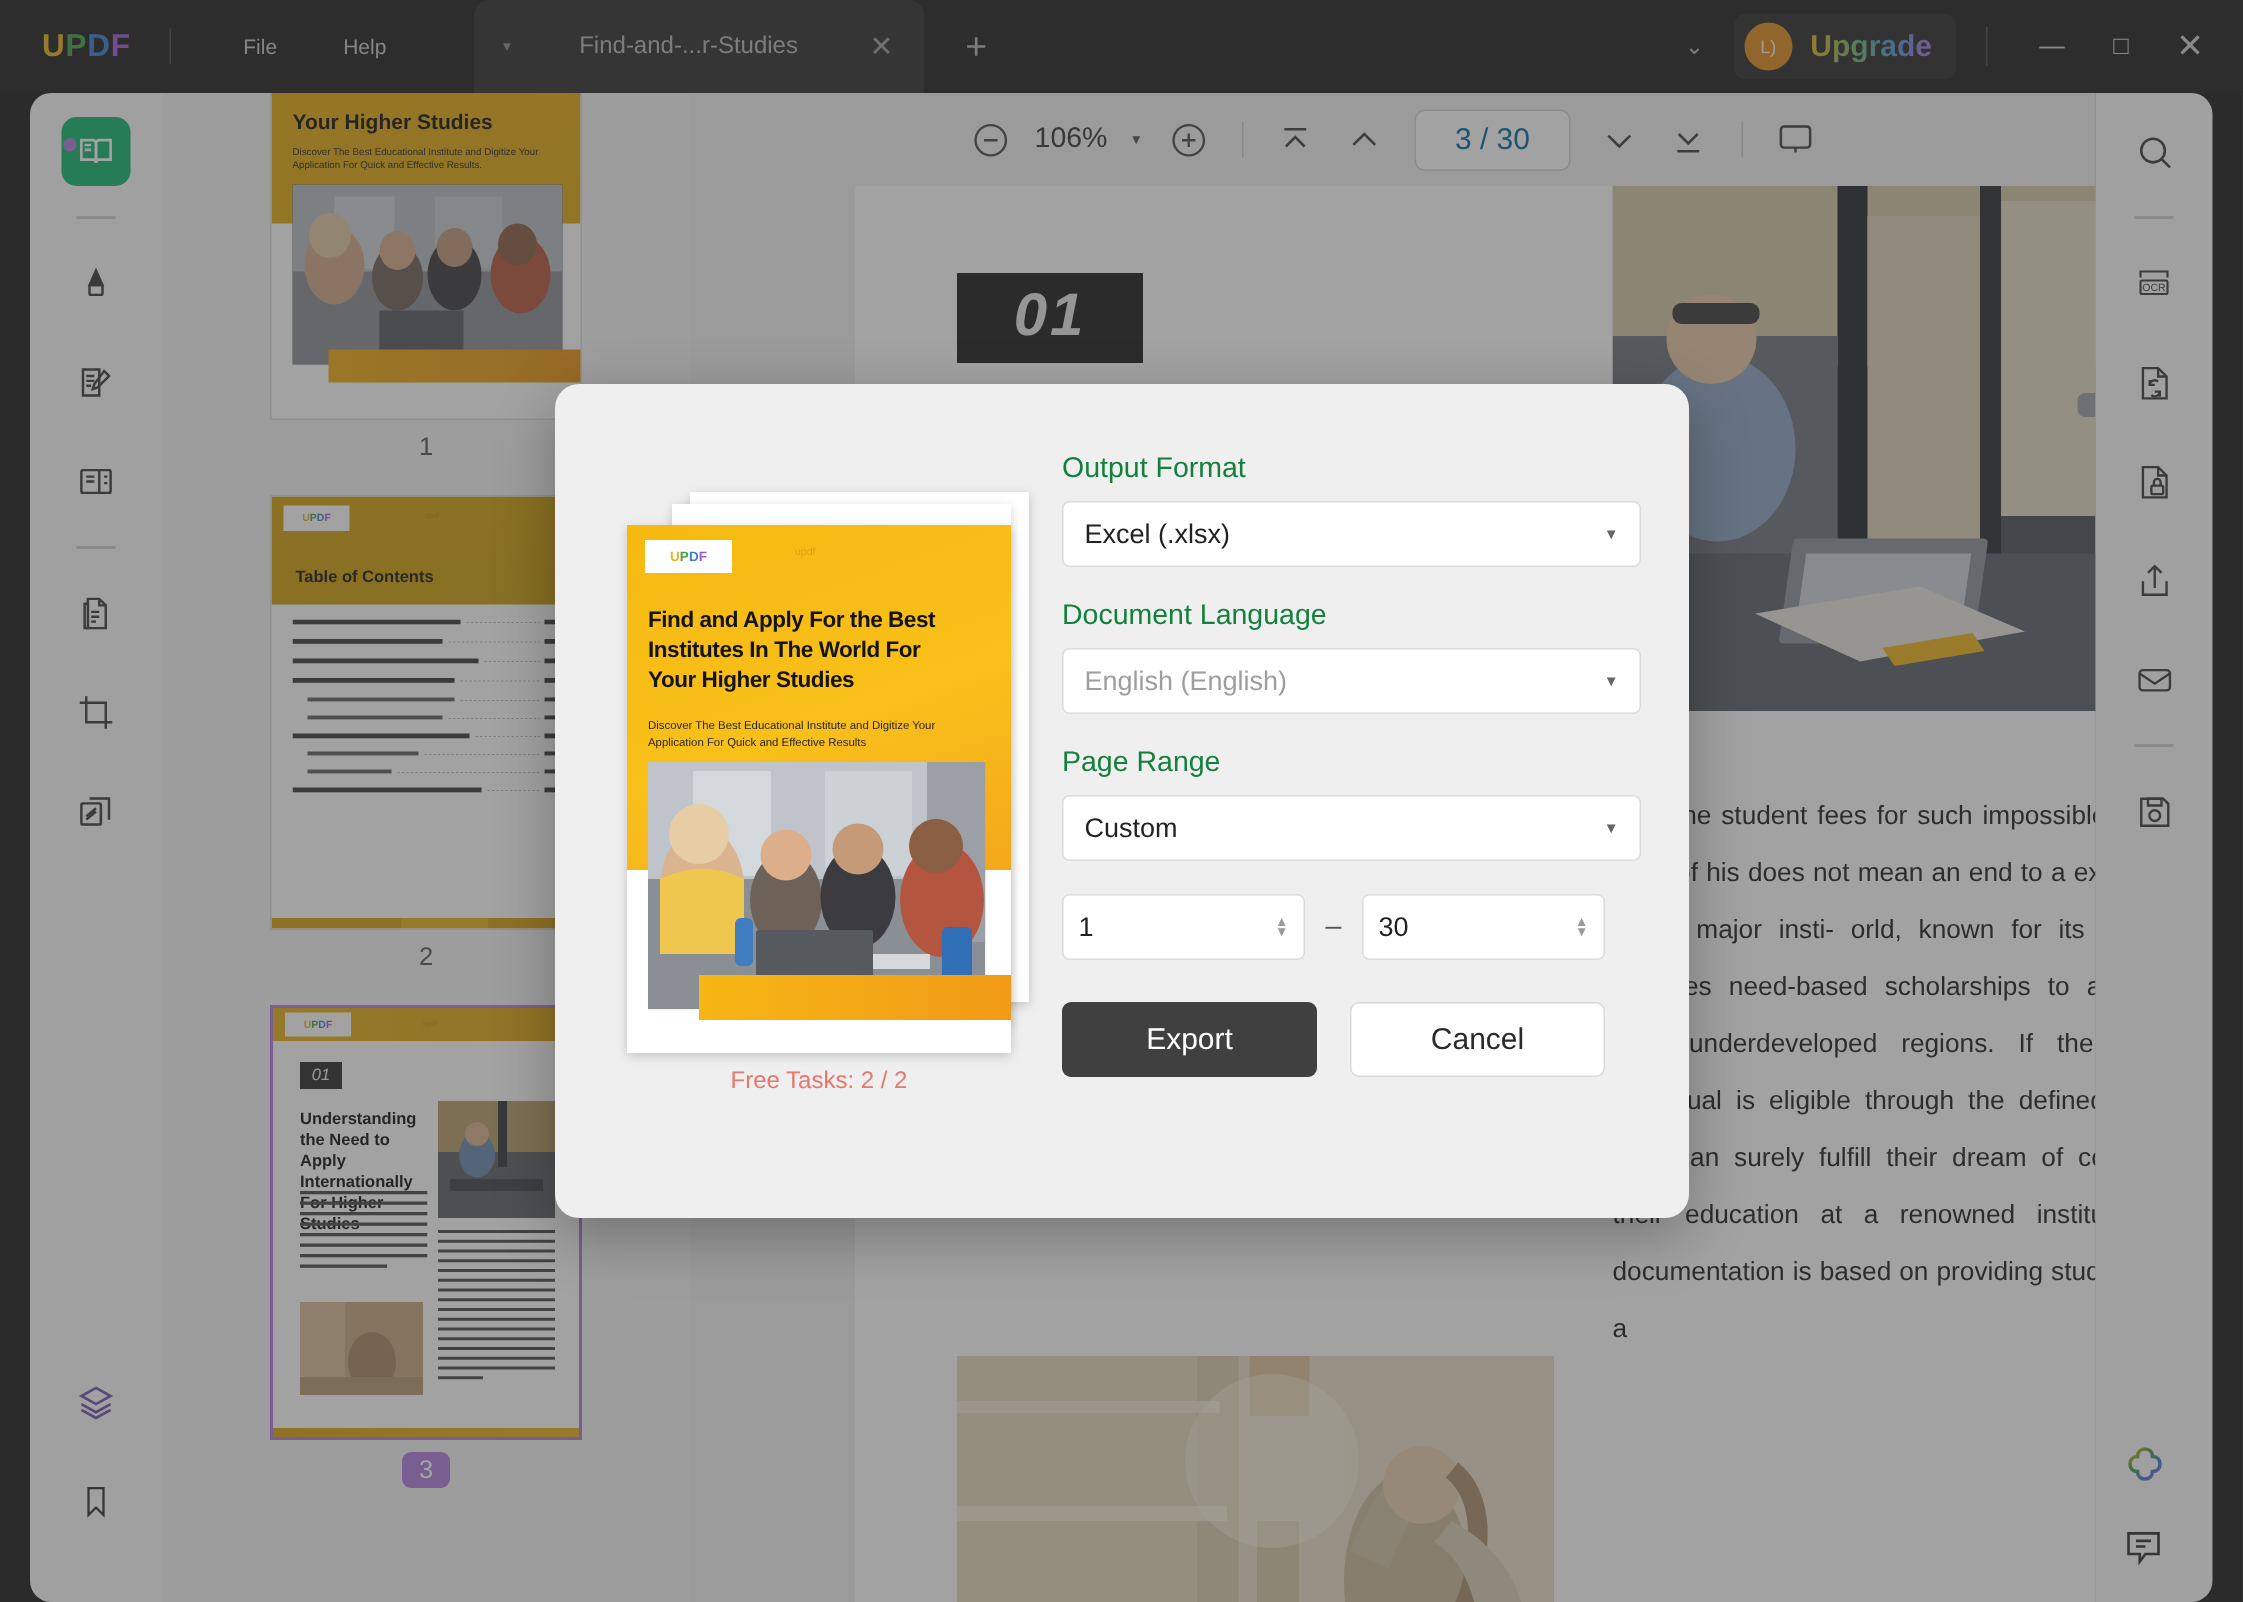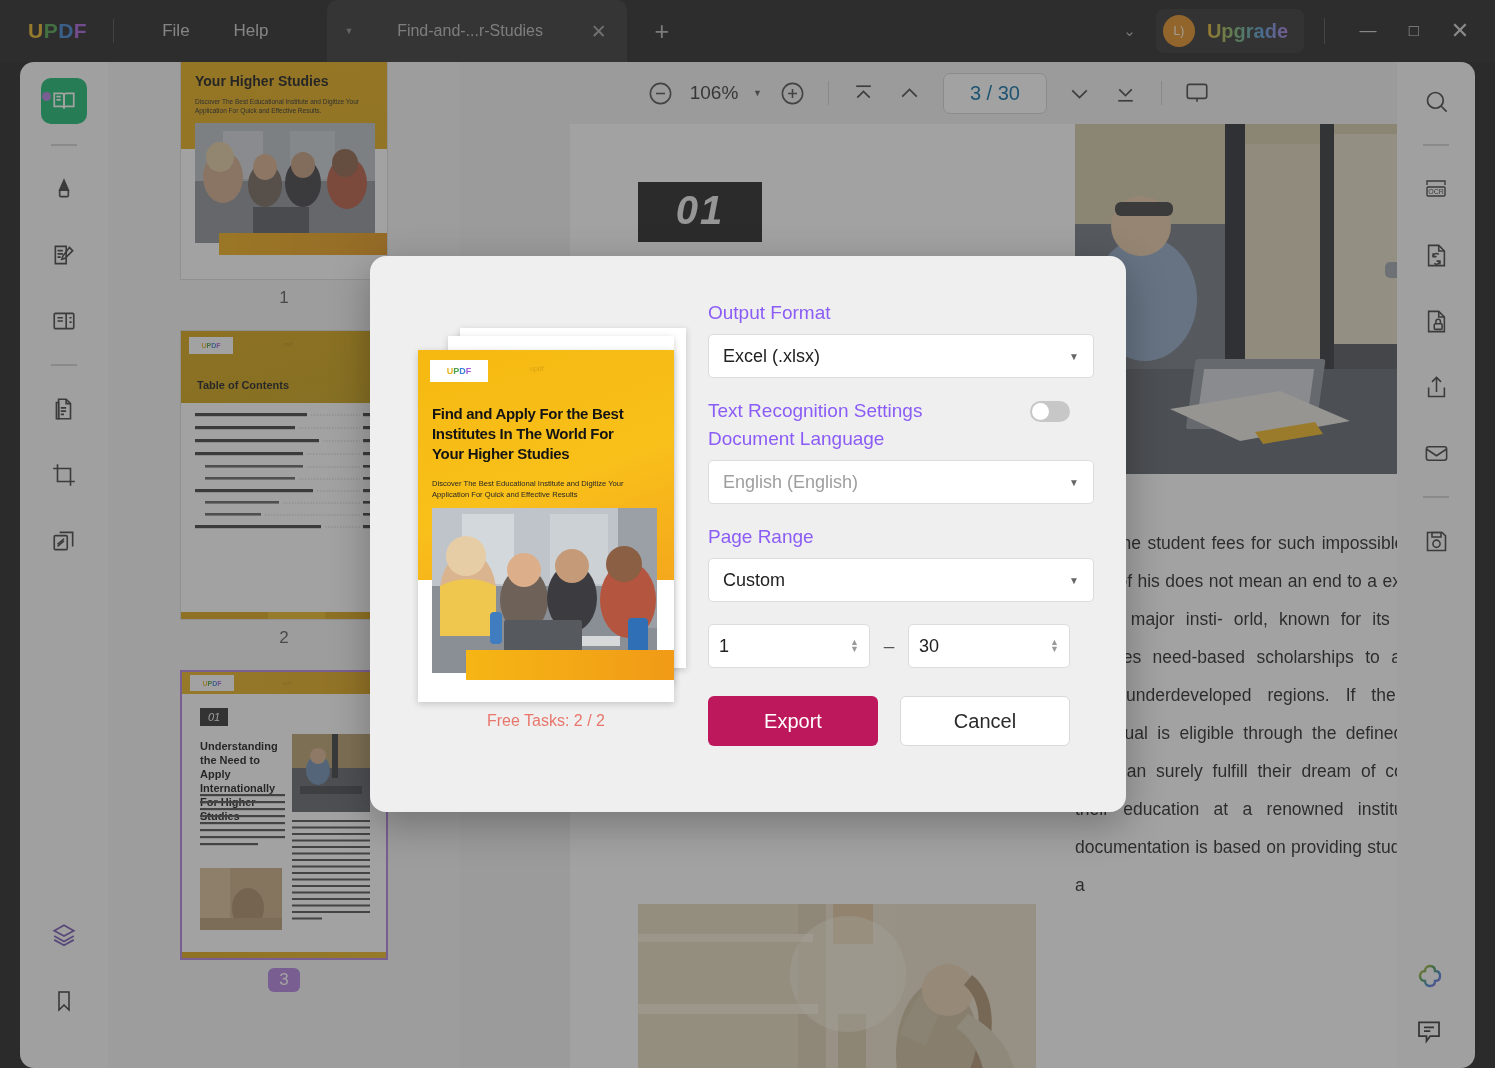--- a/index.html
+++ b/index.html
@@ -7,21 +7,21 @@
   body { font-family:"Liberation Sans", sans-serif; }
 
   #app { position:relative; width:1495px; height:1068px; background:#1b1b1b; }
 
   
   .titlebar { position:absolute; left:0; top:0; width:1495px; height:62px;
               background:#1f1f1f; display:flex; align-items:center; }
   .logo { margin-left:28px; font-size:21px; font-weight:bold; letter-spacing:.5px; }
   .logo .u{color:#e8b423;} .logo .p{color:#4aa04a;} .logo .d{color:#3b7fd4;} .logo .f{color:#a35ad6;}
   .tb-div { width:1px; height:24px; background:#4a4a4a; margin:0 26px; }
-  .menu-item { color:#c8c8c8; font-size:17px; padding:6px 22px; cursor:default; }
+  .menu-item { color:#c8c8c8; font-size:14px; padding:6px 22px; cursor:default; }
   .tab { margin-left:36px; height:62px; background:#2e2e2e; border-radius:10px 10px 0 0;
          display:flex; align-items:center; padding:0 12px; min-width:300px; }
   .tab .caret { color:#888; font-size:9px; margin:0 18px 0 6px; }
   .tab .tabname { color:#b9b9b9; font-size:16px; flex:1; text-align:center; white-space:nowrap;}
   .tab .tabclose { color:#a0a0a0; font-size:19px; margin-left:14px; padding:0 8px; cursor:default;}
   .newtab { color:#b5b5b5; font-size:25px; margin-left:20px; padding:0 8px; cursor:default; }
   .tb-right { margin-left:auto; display:flex; align-items:center; }
   .chev { color:#b0b0b0; font-size:15px; padding:0 20px; }
   .upgrade { display:flex; align-items:center; background:#2b2b2b; border-radius:8px;
              padding:6px 16px 6px 7px; }
@@ -110,21 +110,21 @@
               font-weight:800; color:#141414; line-height:20px; letter-spacing:-.3px;}
   .cv-sub { position:absolute; left:14px; top:128px; width:196px; font-size:7.6px;
             color:#262626; line-height:11px; }
   .cv-photo { position:absolute; left:14px; top:158px; width:225px; height:165px; overflow:hidden;}
   .cv-band { position:absolute; left:48px; top:300px; width:210px; height:30px;
              background:linear-gradient(90deg,#f6b614,#f19a17); }
   .freetasks { position:absolute; left:0; top:456px; width:352px; text-align:center;
                color:#e8766b; font-size:16px; }
 
   .dlg-right { flex:1; padding:46px 32px 0 14px; }
-  .f-label { font-size:19px; color:#8b5cf6; margin-bottom:10px; }
+  .f-label { font-size:19px; color:#15803d; margin-bottom:10px; }
   .f-select { width:386px; height:44px; background:#fff; border:1px solid #dcdcdc;
               border-radius:5px; display:flex; align-items:center; padding:0 14px;
               font-size:18px; color:#222; margin-bottom:22px; }
   .f-select.placeholder { color:#9e9e9e; }
   .f-select .dcaret { margin-left:auto; color:#666; font-size:10px; }
   .ocr-row { display:flex; align-items:center; width:362px; margin-bottom:6px;}
   .toggle { margin-left:auto; width:40px; height:21px; border-radius:11px; background:#c7c7c7;
             position:relative; }
   .toggle .knob { position:absolute; left:2px; top:2px; width:17px; height:17px;
                   border-radius:50%; background:#fff; }
@@ -132,21 +132,21 @@
   .range-row { display:flex; align-items:center; width:362px; margin-bottom:28px; }
   .numbox { width:162px; height:44px; background:#fff; border:1px solid #dcdcdc;
             border-radius:5px; display:flex; align-items:center; padding:0 10px;
             font-size:18px; color:#222; }
   .spin { margin-left:auto; display:flex; flex-direction:column; line-height:7px; color:#9a9a9a;
           font-size:9px; }
   .dash { width:38px; text-align:center; color:#555; font-size:19px; }
   .btn-row { display:flex; gap:22px; }
   .btn { width:170px; height:50px; border-radius:6px; display:flex; align-items:center;
          justify-content:center; font-size:20px; }
-  .btn.export { background:#be185d; color:#fff; }
+  .btn.export { background:#404040; color:#fff; }
   .btn.cancel { background:#fff; border:1px solid #d9d9d9; color:#2a2a2a; }
 
   .ai-ico { position:absolute; left:1412px; top:960px; }
   .cmt-ico{ position:absolute; left:1414px; top:1016px; }
 </style>
 </head>
 <body>
 
 <div id="app">
 
@@ -639,26 +639,20 @@
     </div>
 
     <div class="dlg-right">
 
       <div class="f-label">Output Format</div>
       <div class="f-select">
         <span>Excel (.xlsx)</span>
         <span class="dcaret">▼</span>
       </div>
 
-      <div class="ocr-row">
-        <div class="f-label" style="margin:0;">Text Recognition Settings</div>
-        <div class="toggle">
-            <div class="knob"></div>
-          </div>
-      </div>
 
       <div class="f-label">Document Language</div>
       <div class="f-select placeholder">
         <span>English (English)</span>
         <span class="dcaret">▼</span>
       </div>
 
       <div class="f-label">Page Range</div>
       <div class="f-select">
         <span>Custom</span>

